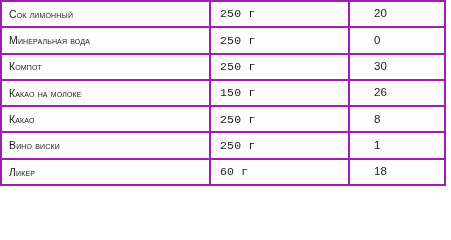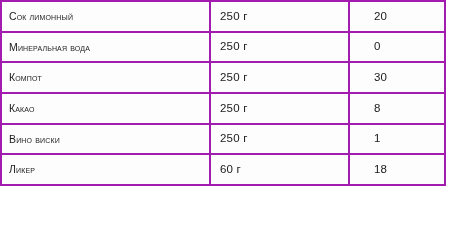--- a/index.html
+++ b/index.html
@@ -48,20 +48,21 @@
     font-size: 10.5px;
     font-variant: small-caps;
     letter-spacing: 0.15px;
     font-stretch: condensed;
   }
 
   #nutrition-table td.cell-portion {
     font-size: 11.5px;
     padding-left: 9px;
     letter-spacing: 0.2px;
+    font-family: Liberation Mono, monospace;
   }
 
   #nutrition-table td.cell-value {
     font-size: 11.5px;
     padding-left: 24px;
     letter-spacing: 0.2px;
   }
 </style>
 </head>
 <body>
@@ -82,20 +83,25 @@
         <td class="cell-name">Минеральная вода</td>
         <td class="cell-portion">250 г</td>
         <td class="cell-value">0</td>
       </tr>
       <tr>
         <td class="cell-name">Компот</td>
         <td class="cell-portion">250 г</td>
         <td class="cell-value">30</td>
       </tr>
       <tr>
+        <td class="cell-name">Какао на молоке</td>
+        <td class="cell-portion">150 г</td>
+        <td class="cell-value">26</td>
+      </tr>
+      <tr>
         <td class="cell-name">Какао</td>
         <td class="cell-portion">250 г</td>
         <td class="cell-value">8</td>
       </tr>
       <tr>
         <td class="cell-name">Вино виски</td>
         <td class="cell-portion">250 г</td>
         <td class="cell-value">1</td>
       </tr>
       <tr>

